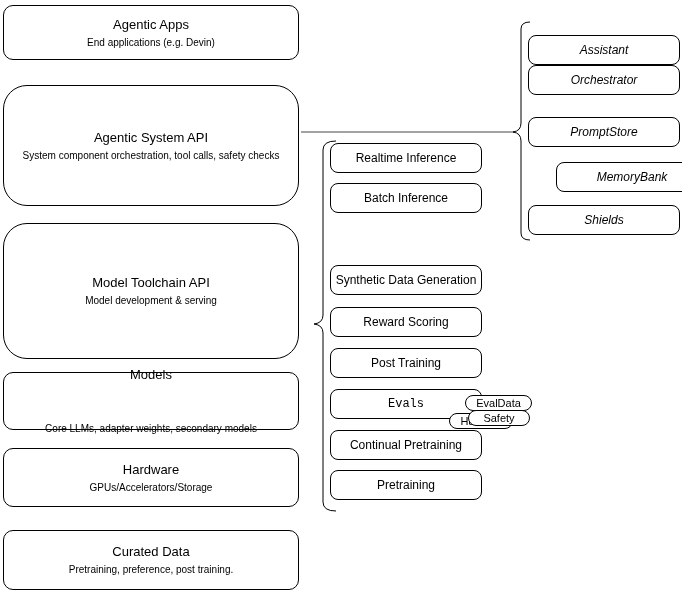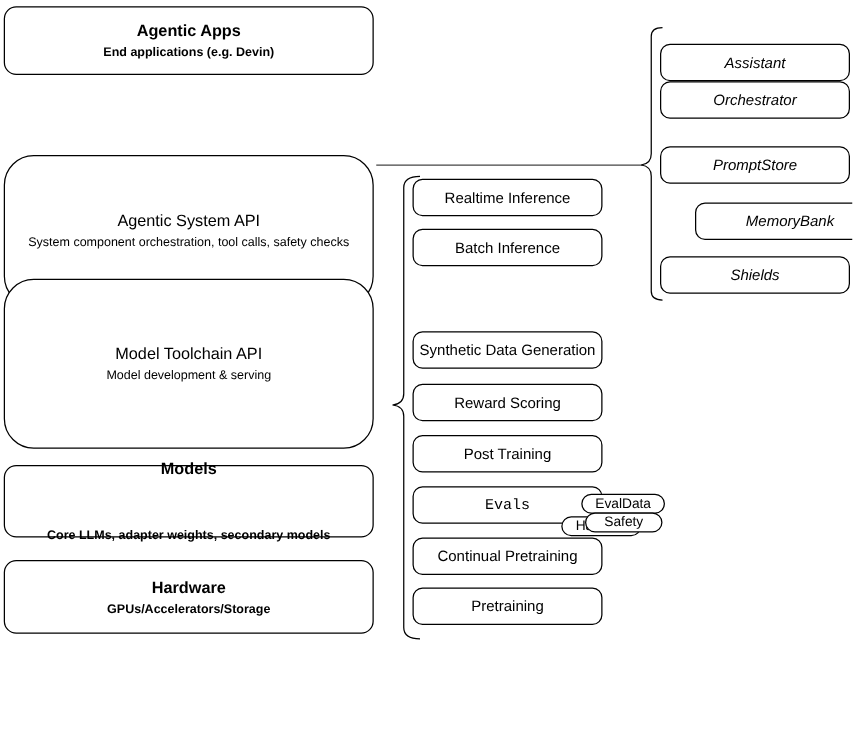--- a/index.html
+++ b/index.html
@@ -26,21 +26,21 @@
     width: 296px;
     border: 1px solid #000;
     background: #fff;
     z-index: 2;
     display: flex;
     flex-direction: column;
     align-items: center;
     justify-content: center;
     text-align: center;
   }
-  .r10 { border-radius: 10px; font-weight: bold; }
+  .r10 { border-radius: 10px; }
   .r22 { border-radius: 24px; }
   .lbox .title { font-size: 13px; line-height: 16px; }
   .lbox .sub { font-size: 10px; line-height: 13px; margin-top: 3px; }
   
   .mbox {
     position: absolute;
     left: 330px;
     width: 152px;
     height: 30px;
     border: 1px solid #000;
@@ -97,40 +97,44 @@
     <path d="M 530 22 Q 521 22 521 29 L 521 123 Q 521 131 513 132 Q 521 133 521 141 L 521 233 Q 521 240 530 240" fill="none" stroke="#000000" stroke-width="1"></path>
 
     <path d="M 336 141 Q 323 141 323 150 L 323 315 Q 323 323 314 324 Q 323 325 323 333 L 323 502 Q 323 511 336 511" fill="none" stroke="#000000" stroke-width="1"></path>
   </svg>
 
   <div class="lbox r10" style="top:5px; height:55px;">
     <div class="title">Agentic Apps</div>
     <div class="sub">End applications (e.g. Devin)</div>
   </div>
 
-  <div class="lbox r22" style="top:85px; height:121px;margin-top:39px;">
+  <div class="lbox r22" style="top:85px; height:121px;">
     <div class="title">Agentic System API</div>
     <div class="sub">System component orchestration, tool calls, safety checks</div>
   </div>
 
   <div class="lbox r22" style="top:223px; height:136px;">
     <div class="title">Model Toolchain API</div>
     <div class="sub">Model development &amp; serving</div>
   </div>
 
   <div class="lbox r10" style="top:372px; height:58px;gap:36px;">
     <div class="title">Models</div>
     <div class="sub">Core LLMs, adapter weights, secondary models</div>
   </div>
 
   <div class="lbox r10" style="top:448px; height:59px;">
     <div class="title">Hardware</div>
     <div class="sub">GPUs/Accelerators/Storage</div>
   </div>
 
+  <div class="lbox r10" style="top:530px; height:60px;">
+    <div class="title">Curated Data</div>
+    <div class="sub">Pretraining, preference, post training.</div>
+  </div>
 
   <div class="mbox" style="top:143px;">Realtime Inference</div>
   <div class="mbox" style="top:183px;">Batch Inference</div>
   <div class="mbox" style="top:265px;">Synthetic Data Generation</div>
   <div class="mbox" style="top:307px;">Reward Scoring</div>
   <div class="mbox" style="top:348px;">Post Training</div>
   <div class="mbox" style="top:389px;font-family:Liberation Mono, monospace;">Evals</div>
   <div class="mbox" style="top:430px;">Continual Pretraining</div>
   <div class="mbox" style="top:470px;">Pretraining</div>
 

